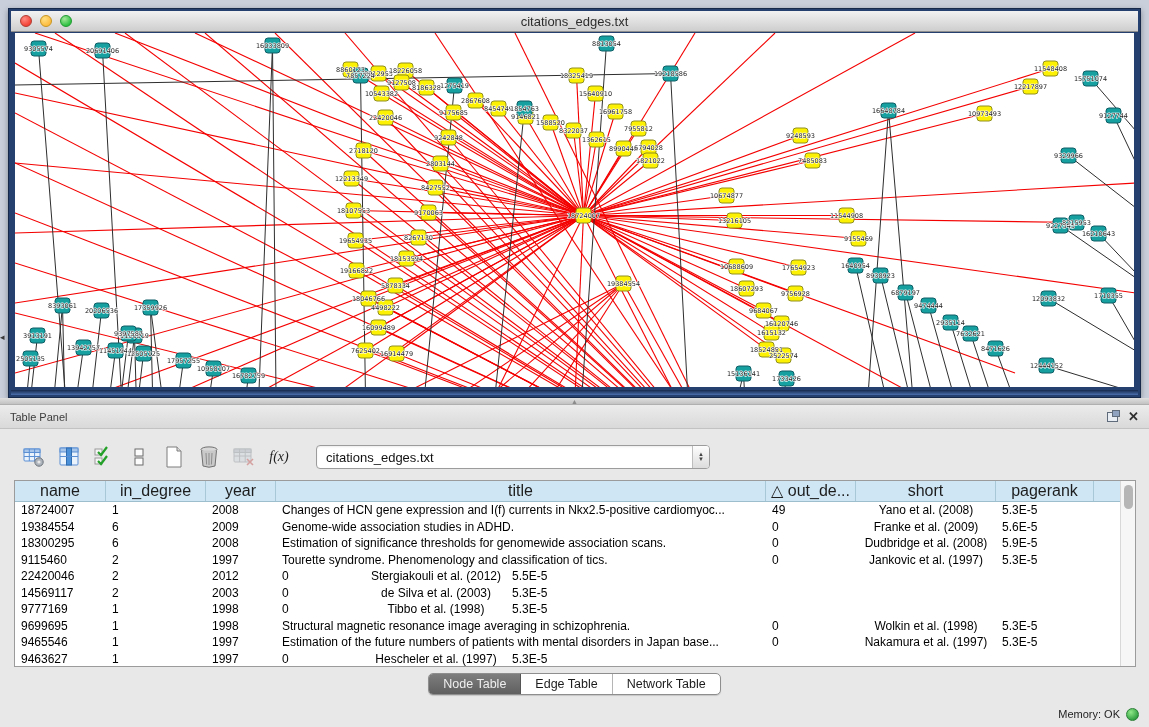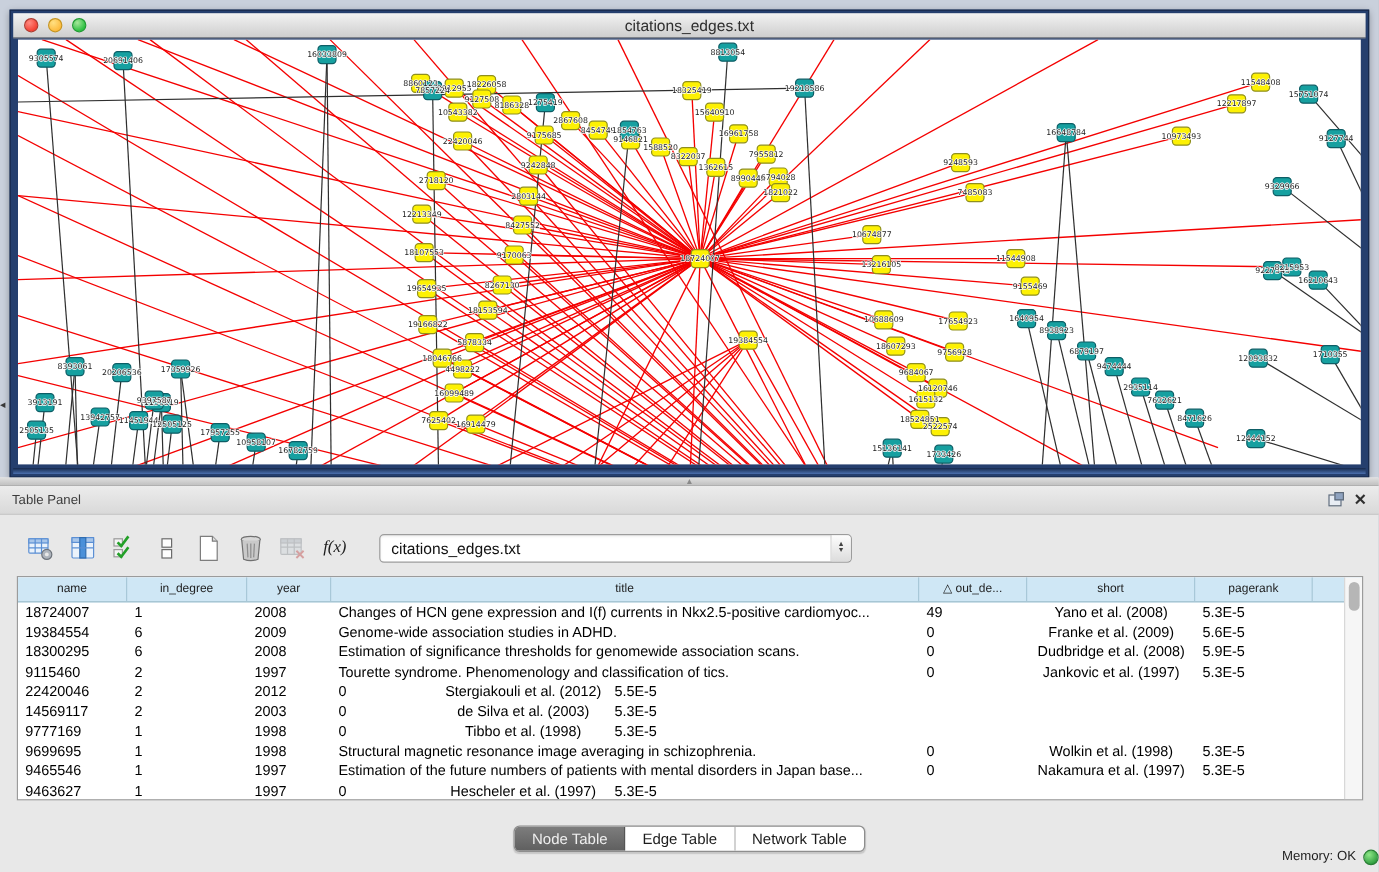--- a/index.html
+++ b/index.html
@@ -42,39 +42,39 @@
   .fx { font-family:"Liberation Serif", serif; font-style:italic; font-size:14px; color:#1d1d1d; }
   .combo { margin-left:14px; width:394px; height:24px; background:#ffffff; border:1px solid #9c9c9c;
     border-radius:4px; display:flex; align-items:center; box-shadow:inset 0 1px 2px rgba(0,0,0,.08); }
   .combo-text { flex:1; font-size:13px; color:#111; padding-left:9px; }
   .combo-step { width:17px; height:22px; border-left:1px solid #bdbdbd; display:flex; flex-direction:column;
     align-items:center; justify-content:center; background:linear-gradient(#fdfdfd,#dcdcdc); border-radius:0 3px 3px 0; }
   .combo-step span { font-size:6px; color:#444; line-height:5px; }
 
   .table-wrap { position:relative; margin-left:14px; width:1122px; height:187px; border:1px solid #9b9b9b; background:#ffffff; overflow:hidden; }
   .thead { display:flex; height:21px; background:#cfe7f5; border-bottom:1px solid #9dbecd; }
-  .hcell { font-size:10px; color:#1d1d1d; text-align:center; line-height:20px; border-right:1px solid #a8c8d8;
+  .hcell { font-size:16px; color:#1d1d1d; text-align:center; line-height:20px; border-right:1px solid #a8c8d8;
     overflow:hidden; white-space:nowrap; }
   .trow { display:flex; height:16.5px; }
   .cell { font-size:12px; color:#000; line-height:16.5px; padding-left:6px; overflow:hidden; white-space:nowrap; }
   .c0{width:91px;} .c1{width:100px;} .c2{width:70px;} .c3{width:490px;} .c4{width:90px;} .c5{width:140px;} .c6{width:98px;}
   .cell.c5 { text-align:center; padding-left:0; }
   .vscroll { position:absolute; right:0; top:0; width:15px; height:100%; background:#f6f6f6; border-left:1px solid #d8d8d8; }
   .vthumb { position:absolute; left:3px; top:4px; width:9px; height:24px; background:#b6b6b6; border-radius:5px; }
 
-  .tabs-row { display:flex; justify-content:center; margin-top:21px; }
+  .tabs-row { display:flex; justify-content:center; margin-top:6px; }
   .seg { display:flex; border:1px solid #8e8e8e; border-radius:5px; overflow:hidden; background:#ffffff;
     box-shadow:0 1px 1px rgba(0,0,0,.15); }
   .seg button { font-family:"Liberation Sans", sans-serif; font-size:12.5px; padding:3px 14px; border:none;
     background:transparent; color:#1c1c1c; border-right:1px solid #b5b5b5; cursor:default; }
   .seg button:last-child { border-right:none;text-align:center; }
   .seg button.sel { background:linear-gradient(#7d7d7d,#5f5f5f); color:#efefef; border-right:1px solid #555; }
 
   .statusbar { position:absolute; left:0; bottom:0; width:1149px; height:26px; display:flex;
-    align-items:center; justify-content:flex-end; gap:6px; }
+    align-items:center; justify-content:flex-end; padding-right:10px; gap:6px; }
   .mem-label { font-size:11px; color:#1e1e1e; }
   .mem-dot { width:13px; height:13px; border-radius:50%; border:1px solid #2a7f35;
     background:radial-gradient(circle at 35% 30%, #8fe888, #2f9e3f 75%); }
 </style>
 </head>
 <body>
 
 <div class="desktop">
   <span class="collapse-arrow">◂</span>
   <div class="net-window">

